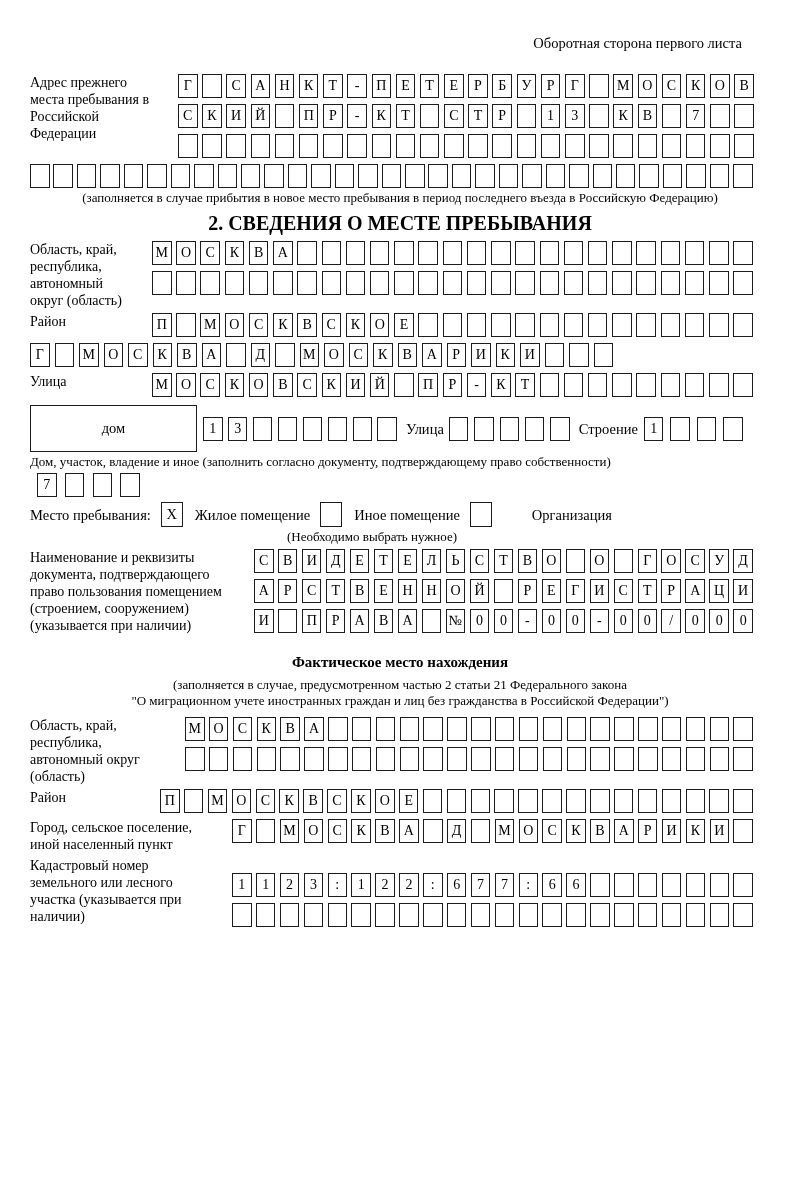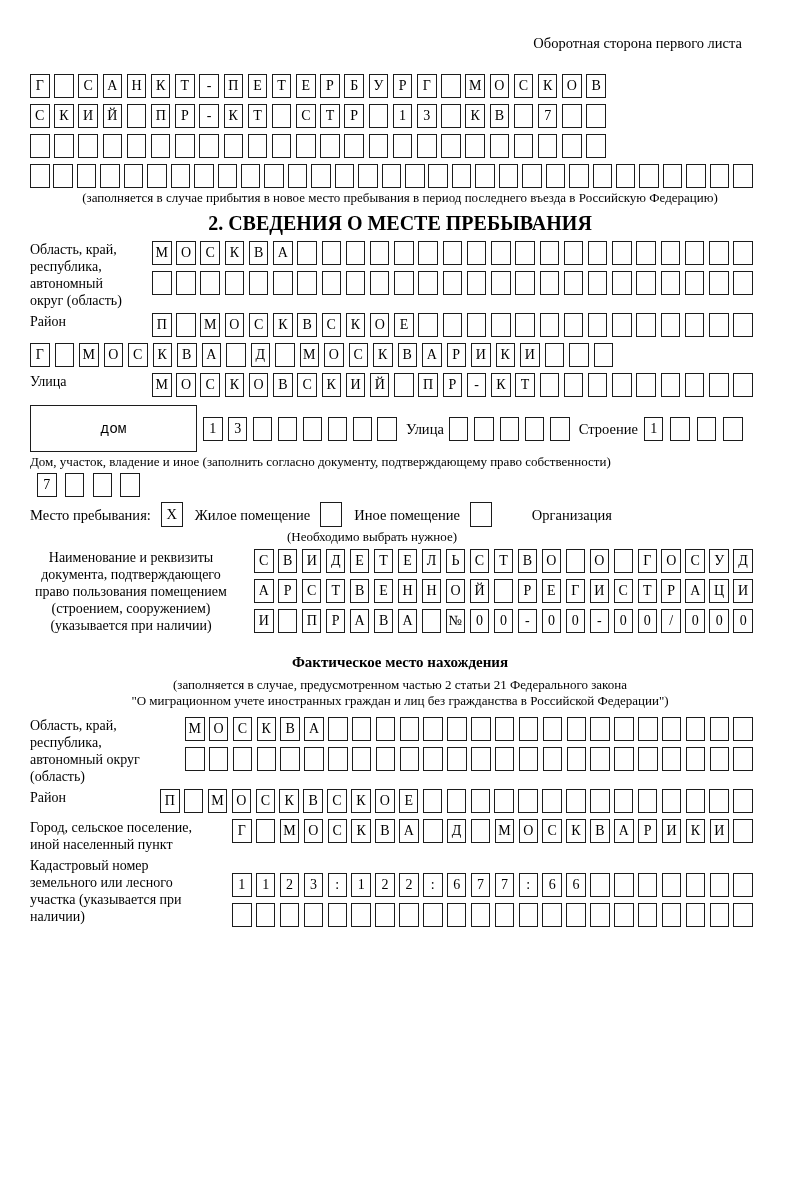--- a/index.html
+++ b/index.html
@@ -12,32 +12,32 @@
   .rowcol{display:flex;flex-direction:column;}
   .cellrow{display:flex;justify-content:space-between;}
   .cell{width:19.5px;height:24px;border:1.6px solid #1c1c1c;box-sizing:border-box;
         display:flex;align-items:center;justify-content:center;
         font-size:14px;background:#fff;}
   .mt6{margin-top:6px;} .mt2{margin-top:2px;} .mt4{margin-top:4px;} .mt8{margin-top:8px;}
   .note{font-size:13px;line-height:16px;}
   .center{text-align:center;}
   .sectitle{font-weight:bold;font-size:20px;text-align:center;margin:6px 0 6px 0;}
   .widebox{border:1.6px solid #1c1c1c;box-sizing:border-box;height:47px;
-           display:flex;align-items:center;justify-content:center;font-size:14.5px;font-family:Liberation Mono, monospace;}
+           display:flex;align-items:center;justify-content:center;font-size:14.5px;}
   .inline-label{font-size:14.5px;line-height:18px;}
   .cb{width:22px;height:25px;border:1.6px solid #1c1c1c;box-sizing:border-box;
       display:flex;align-items:center;justify-content:center;font-size:14.5px;}
   .stamp-wrap{width:400px;margin-left:auto;margin-right:-12px;}
   .stamp-box{width:357px;height:172px;border:2px solid #1c1c1c;box-sizing:border-box;margin:0 auto;}
   .stamp-note{font-size:13.5px;line-height:17.5px;text-align:center;margin-top:4px;}
   
   .lw148{flex:0 0 148px;padding-right:26px;}
   .lw122{flex:0 0 122px;padding-right:14px;}
   .lw140{flex:0 0 140px;padding-right:16px;}
-  .lw224{flex:0 0 224px;padding-right:22px;text-align:center;}
+  .lw224{flex:0 0 224px;padding-right:22px;}
   .lw155{flex:0 0 155px;padding-right:34px;}
   .lw130{flex:0 0 130px;padding-right:14px;}
   .lw202{flex:0 0 202px;padding-right:16px;}
   
   .cw576{width:576px;} .cw723{width:723px;} .cw601{width:601px;} .cw583{width:583px;}
   .cw499{width:499px;} .cw568{width:568px;} .cw593{width:593px;} .cw521{width:521px;}
   .houserow{display:flex;align-items:center;margin-top:8px;}
   .houserow .widebox.dom{width:167px;}
   .grp{display:flex;justify-content:space-between;}
   .grp8{width:194px;margin-left:6px;}
@@ -55,20 +55,21 @@
   .gap6 .cellrow + .cellrow{margin-top:6px;}
 </style>
 </head>
 <body>
 
 <div class="page">
 
   <div class="topnote">Оборотная сторона первого листа</div>
 
   <div class="frow" style="margin-top:22px;">
+    <div class="flabel lw148">Адрес прежнего места пребывания в Российской Федерации</div>
     <div class="rowcol gap6" style="flex:1;">
       <div class="cellrow cw576">
           <div class="cell">Г</div>
           <div class="cell"></div>
           <div class="cell">С</div>
           <div class="cell">А</div>
           <div class="cell">Н</div>
           <div class="cell">К</div>
           <div class="cell">Т</div>
           <div class="cell">-</div>

